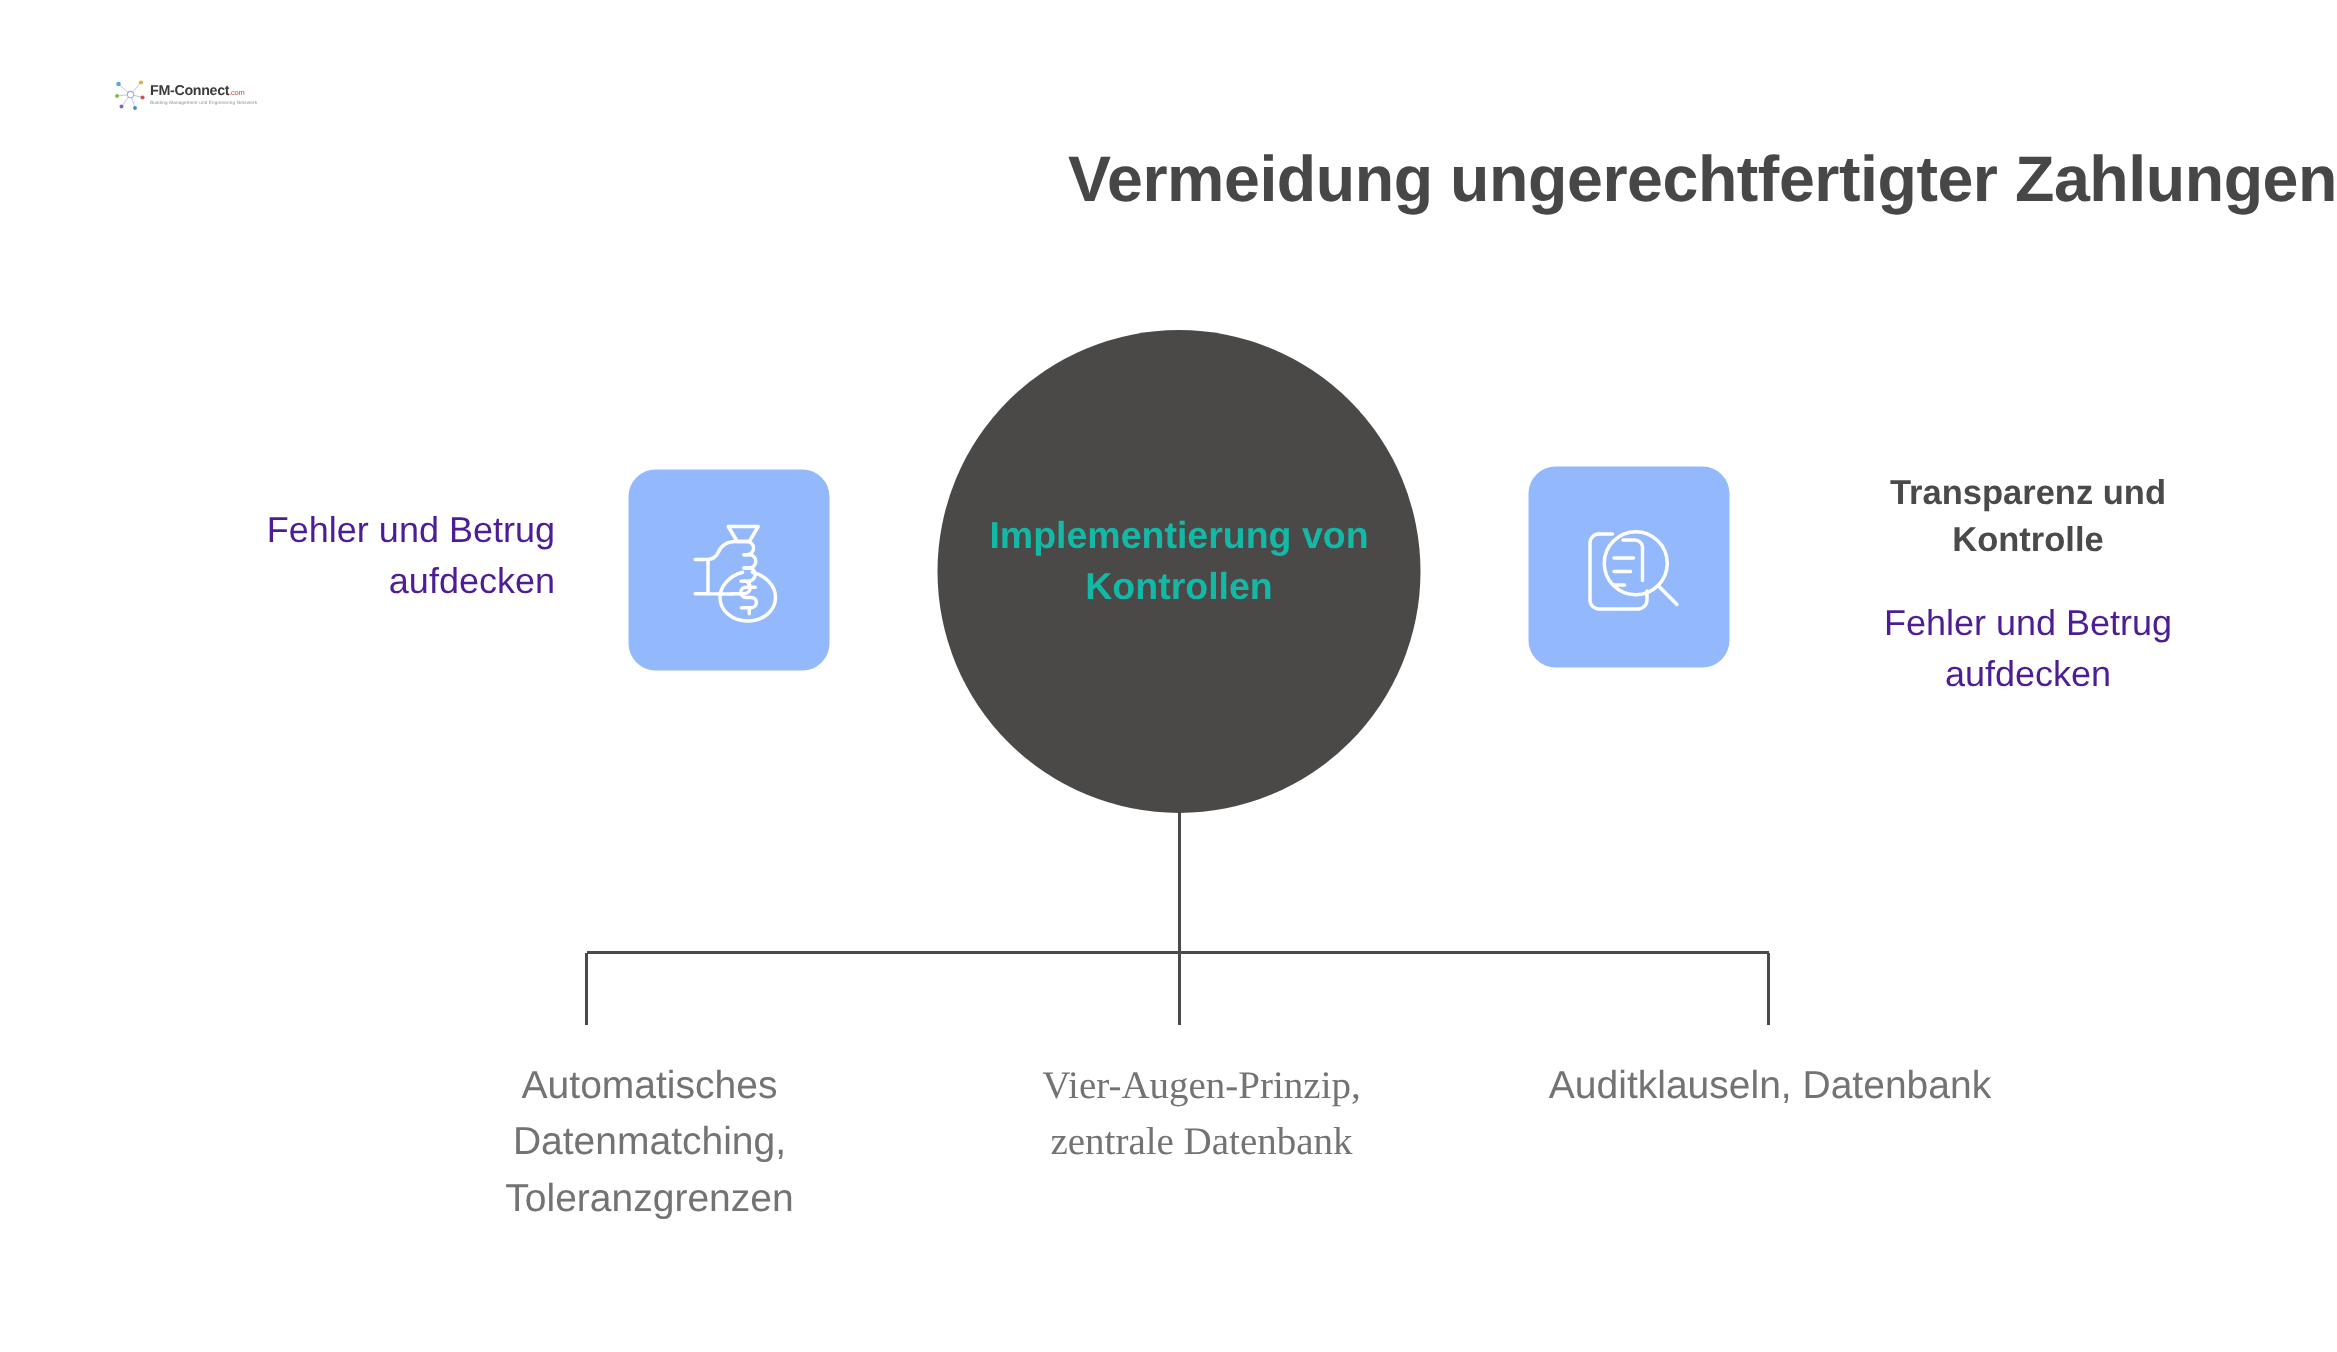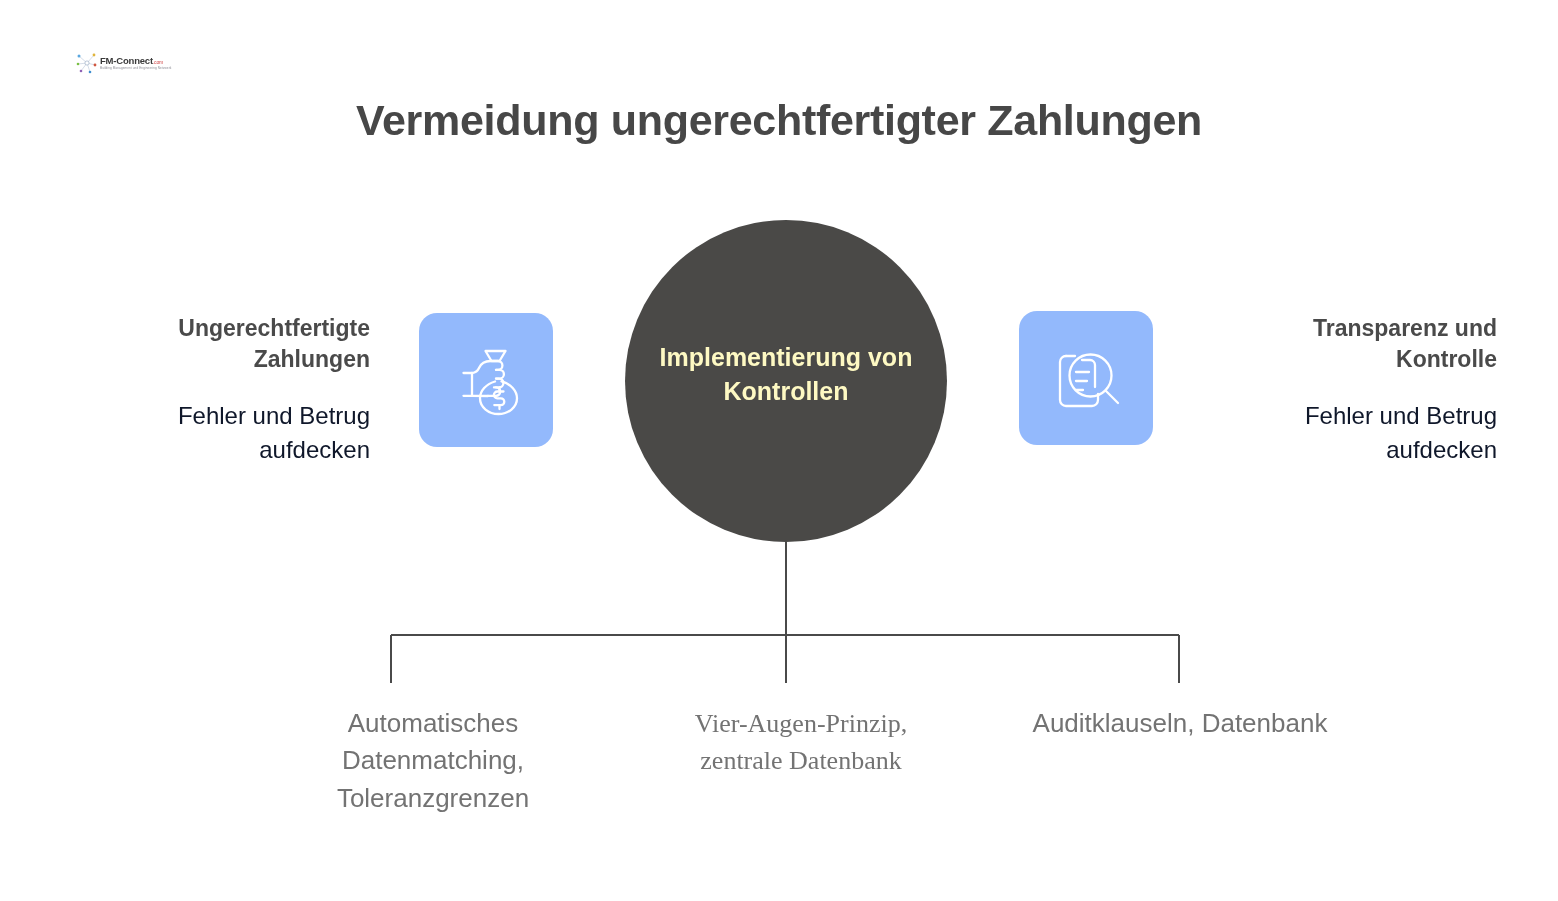--- a/index.html
+++ b/index.html
@@ -59,21 +59,21 @@
     margin-top: 1.5px;
     letter-spacing: 0.1px;
   }
 
   
   .slide-title {
     position: absolute;
     left: 0;
     top: 96px;
     width: 1558px;
-    text-align: center;
+    text-align: right;
     font-size: 43px;
     font-weight: bold;
     color: #474747;
     letter-spacing: -0.3px;
     white-space: nowrap;
   }
 
   
   .center-node {
     position: absolute;
@@ -83,45 +83,45 @@
     height: 322px;
     border-radius: 50%;
     background: #4a4947;
     display: flex;
     align-items: center;
     justify-content: center;
   }
   .center-label {
     width: 290px;
     text-align: center;
-    color: #fef9c3;
+    color: #14b8a6;
     font-size: 25px;
     font-weight: bold;
     line-height: 1.38;
     margin-top: -14px;
   }
 
   
   .side-block {
     position: absolute;
     width: 290px;
   }
   .side-left  { left: 80px;  top: 313px; text-align: right; }
-  .side-right { left: 1207px; top: 313px; text-align: right; }
+  .side-right { left: 1207px; top: 313px; text-align: center; }
   .side-heading {
     font-size: 23px;
     font-weight: bold;
     color: #4a4a4a;
     line-height: 1.35;
   }
   .side-body {
     margin-top: 24px;
     font-size: 24px;
     font-weight: normal;
-    color: #0f172a;
+    color: #4c1d95;
     line-height: 1.42;
   }
 
   
   .icon-tile {
     position: absolute;
     width: 134px;
     height: 134px;
     border-radius: 18px;
     background: #93b9fc;
@@ -196,21 +196,20 @@
     <line x1="786" y1="635" x2="786" y2="683"></line>
     <line x1="1179" y1="635" x2="1179" y2="683"></line>
   </g>
 </svg>
 
 <div class="center-node">
   <div class="center-label">Implementierung von Kontrollen</div>
 </div>
 
 <div class="side-block side-left">
-  <div class="side-heading">Ungerechtfertigte Zahlungen</div>
   <div class="side-body">Fehler und Betrug aufdecken</div>
 </div>
 
 <div class="icon-tile left-tile">
   <span>
     <svg width="86" height="86" viewBox="0 0 86 86" fill="none" stroke="#ffffff" stroke-width="2.3" stroke-linecap="round" stroke-linejoin="round">
 
       <path d="M42.5 14 H62.5 L56.5 24 H48.5 Z"></path>
 
       <path d="M47.5 24 h7.5 a4.4 4.4 0 0 1 0 8.8 h-2"></path>

